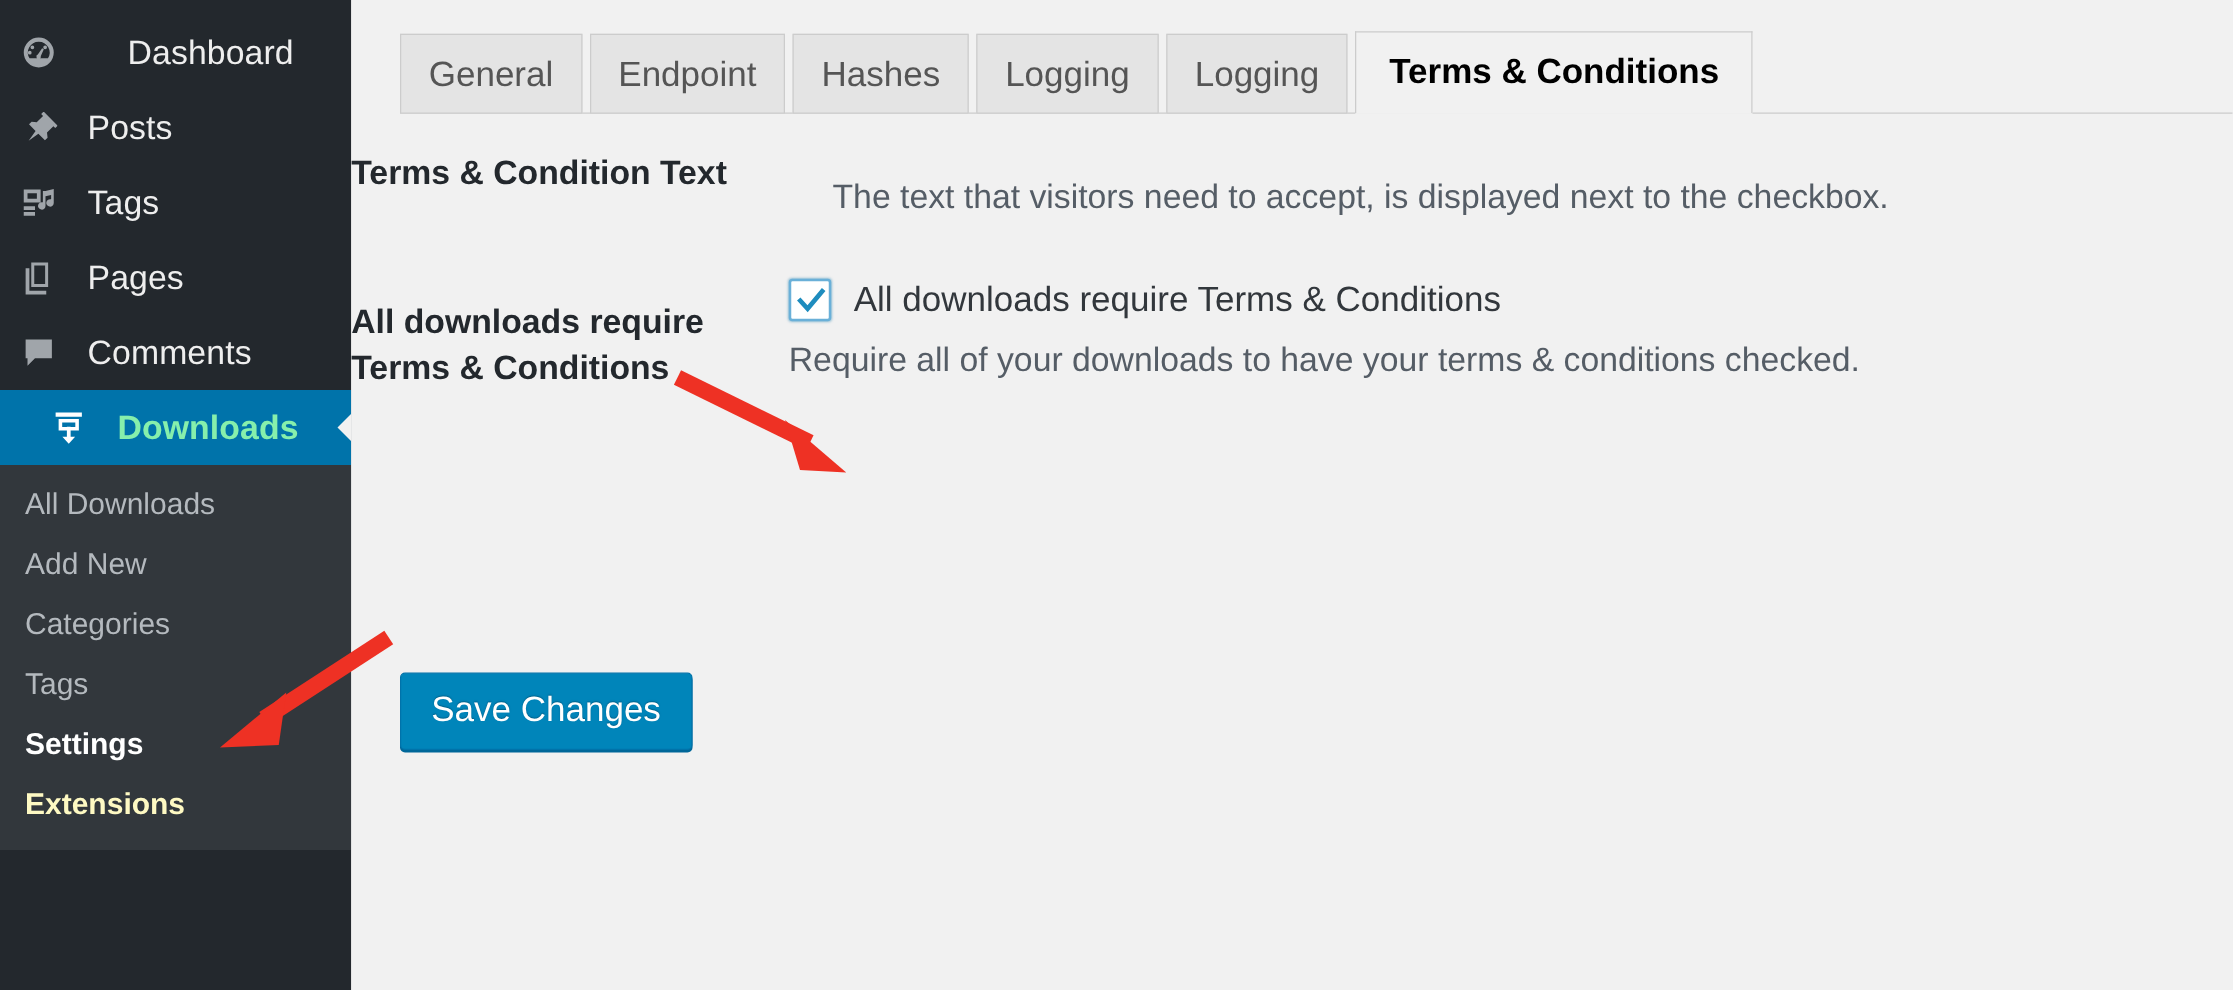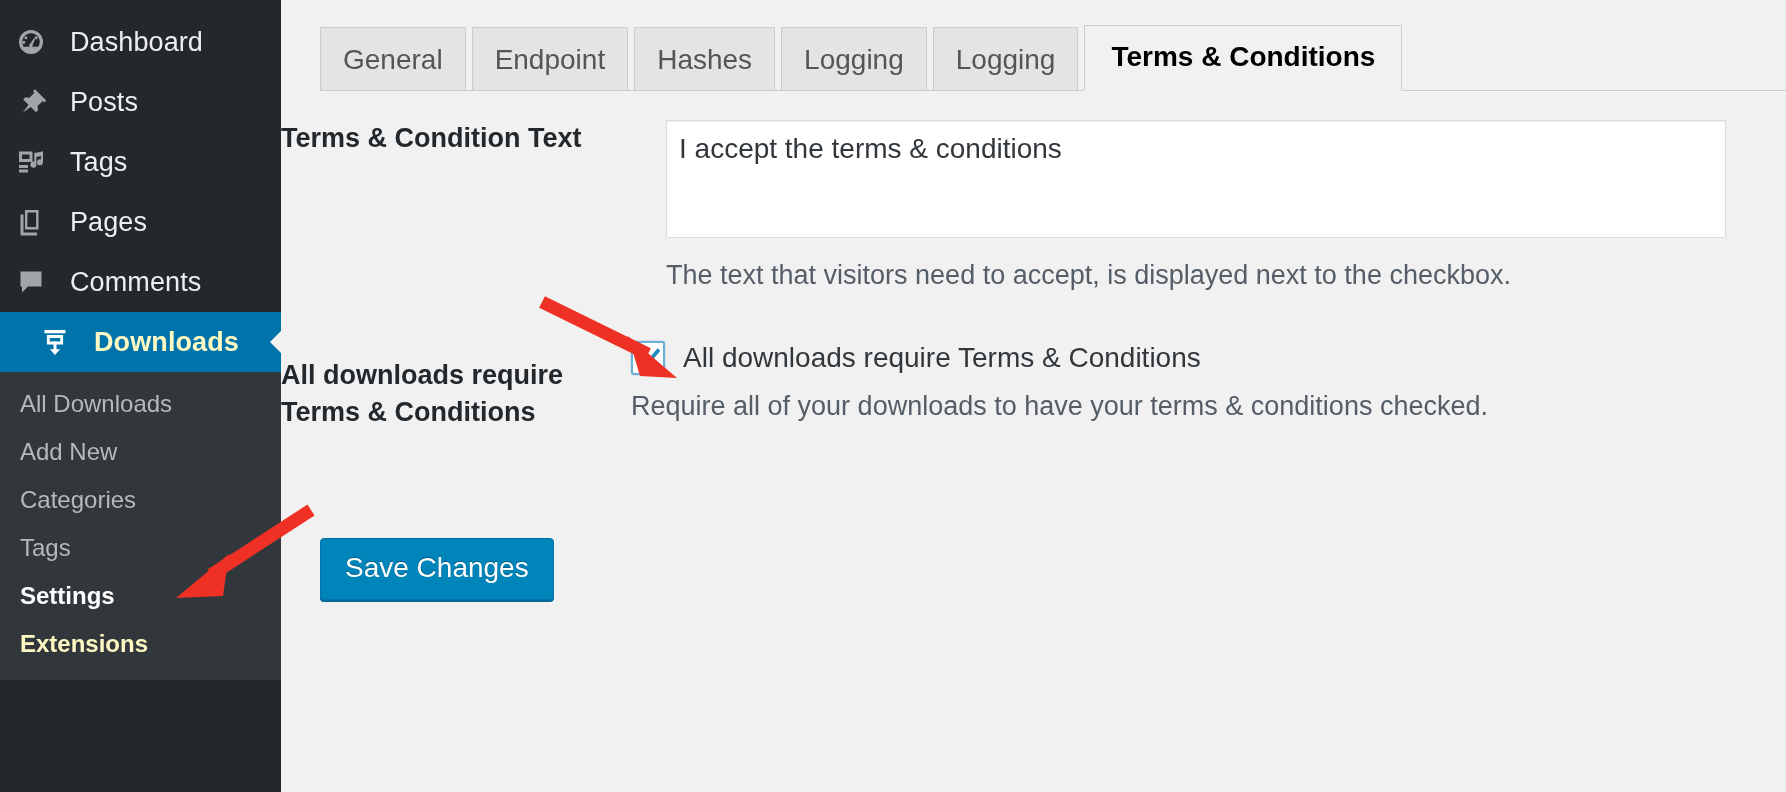--- a/index.html
+++ b/index.html
@@ -49,21 +49,21 @@
     justify-content: flex-start;
     flex: 0 0 46px;
   }
   .menu-item .mi-icon svg { display:block; }
   .menu-item .mi-label {
     padding-left: 8px;
     white-space: nowrap;
   }
   .menu-item.current {
     background: #0073aa;
-    color: #fef9c3;
+    color: #86efac;
     font-weight: bold;
     padding-left: 40px;
   }
   .menu-item.current .mi-label { font-weight: bold; }
   .menu-item.current::after {
     content: "";
     position: absolute;
     right: -1px;
     top: 50%;
     margin-top: -12px;
@@ -249,21 +249,21 @@
     overflow: visible;
   }
 </style>
 </head>
 <body>
 
 <div class="screen">
 
   <div class="sidebar">
 
-    <div class="menu-item" style="margin-top:12px;">
+    <div class="menu-item" style="margin-top:12px;gap:32px;">
       <span class="mi-icon">
         <svg width="30" height="30" viewBox="0 0 20 20">
             <path fill="#a0a5aa" d="M10 2a8 8 0 100 16 8 8 0 000-16zm0 2.2a5.8 5.8 0 014.9 8.9H5.1A5.8 5.8 0 0110 4.2zm-3.4 2a1 1 0 100 2 1 1 0 000-2zm6.8 0a1 1 0 100 2 1 1 0 000-2zM5.2 9.1a1 1 0 100 2 1 1 0 000-2zm6.6-1.4l-2.3 3.4a1.2 1.2 0 101.6.8l1.6-3.7-.9-.5z"></path>
           </svg>
       </span>
       <span class="mi-label">Dashboard</span>
     </div>
 
     <div class="menu-item">
       <span class="mi-icon">
@@ -331,21 +331,20 @@
       <div class="tab">Logging</div>
       <div class="tab">Logging</div>
       <div class="tab active">Terms &amp; Conditions</div>
     </div>
 
     <div class="form-area">
 
       <div class="form-row">
         <div class="row-label">Terms &amp; Condition Text</div>
         <div class="row-field">
-          <textarea class="tc-textarea" spellcheck="false" style="">I accept the terms &amp; conditions</textarea>
           <div class="desc">The text that visitors need to accept, is displayed next to the checkbox.</div>
         </div>
       </div>
 
       <div class="form-row" style="margin-top:48px;">
         <div class="row-label" style="padding-top:16px;max-width:350px;">All downloads require Terms &amp; Conditions</div>
         <div class="row-field">
           <div class="cb-line">
             <span class="wp-checkbox">
               <svg width="28" height="28" viewBox="0 0 24 24">

